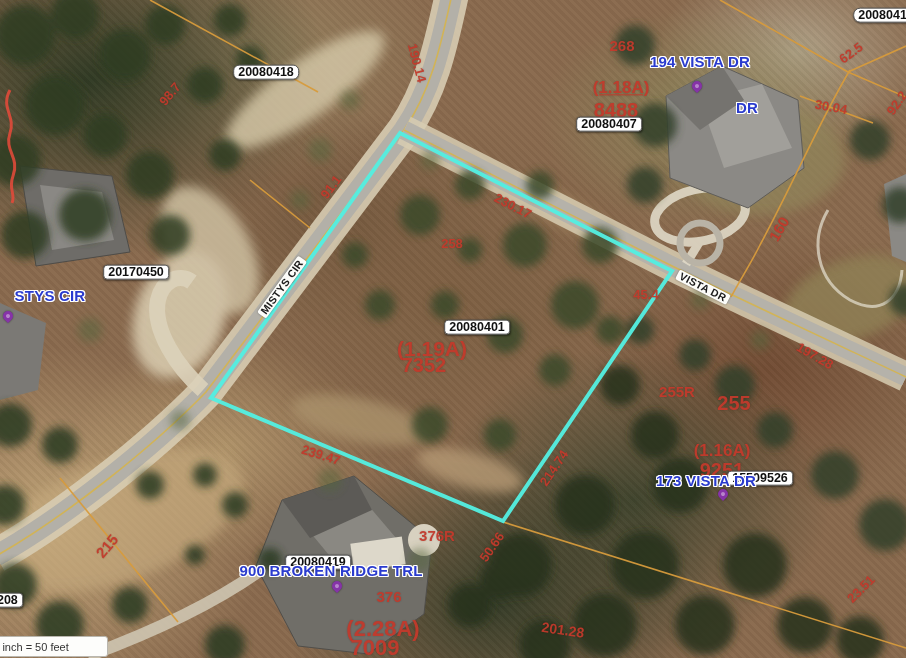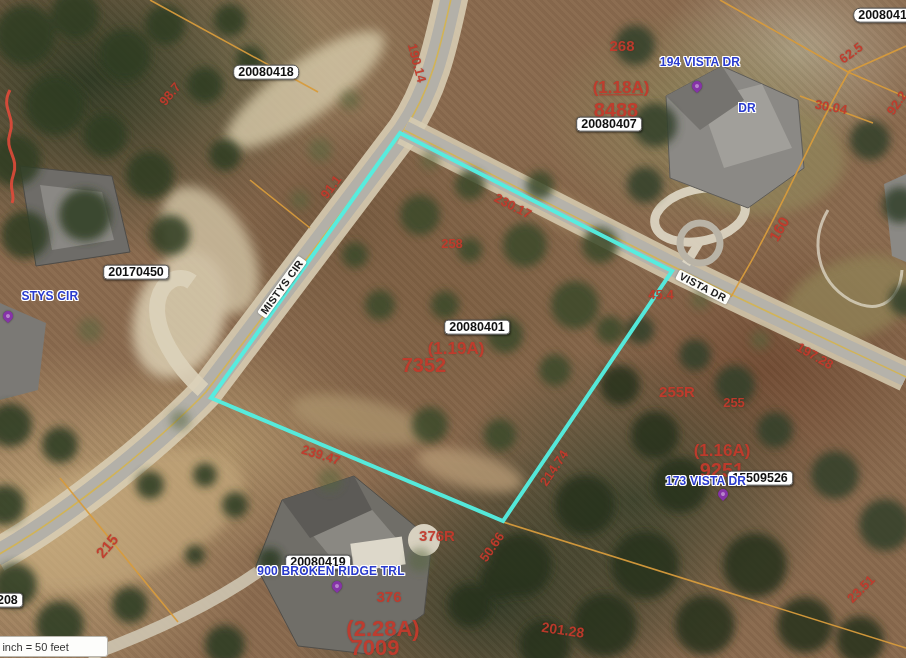--- a/index.html
+++ b/index.html
@@ -22,21 +22,21 @@
     background:repeating-linear-gradient(45deg, rgba(0,0,0,.035) 0 3px, rgba(255,255,255,.02) 3px 6px);}
   svg#overlay{position:absolute;left:0;top:0;z-index:2;}
   #labels{position:absolute;inset:0;z-index:3;}
   .lbl{position:absolute;white-space:nowrap;line-height:1.02;}
   .dim{color:var(--dim-color,#C23A2C);font-weight:700;z-index:3;
        text-shadow:0 0 2px rgba(40,15,8,.25);opacity:.95;}
   .roadlbl{background:#fcfcf9;border-radius:2px;padding:0 3px;font-size:10.5px;font-weight:700;
        color:#1a1a1a;letter-spacing:.4px;box-shadow:0 0 2px rgba(0,0,0,.4);z-index:4;}
   .pbox{background:#fff;border:1px solid #555;border-radius:4px;padding:0 4px;font-size:12.5px;
        font-weight:700;color:#111;box-shadow:0 1px 2px rgba(0,0,0,.45);z-index:5;}
-  .addr{color:var(--addr-color,#2A3BCE);font-size:12px;font-weight:700;letter-spacing:.2px;z-index:6;
+  .addr{color:var(--addr-color,#2A3BCE);font-size:15px;font-weight:700;letter-spacing:.2px;z-index:6;
        text-shadow:-1px 0 #fff,1px 0 #fff,0 -1px #fff,0 1px #fff,-1px -1px #fff,1px 1px #fff,-1px 1px #fff,1px -1px #fff;}
   .pin{position:absolute;width:10px;height:10px;background:var(--pin-color,#8633A8);
        border-radius:50% 50% 50% 0;transform:translate(-50%,-90%) rotate(-45deg);
        box-shadow:0 0 2px rgba(0,0,0,.5);z-index:6;}
   .pin::after{content:"";position:absolute;inset:3px;background:rgba(255,255,255,.4);border-radius:50%;}
   #copyright{position:absolute;left:3px;top:596px;z-index:9;color:#fff;font-size:29px;font-weight:600;
        letter-spacing:1px;text-shadow:0 1px 3px rgba(0,0,0,.6);}
   #scalebar{position:absolute;left:-46px;top:636px;width:152px;height:19px;z-index:9;
        background:#fdfdfb;border:1px solid #b9b6ae;border-radius:3px;display:flex;align-items:center;
        justify-content:center;font-size:11px;color:#333;}
@@ -224,29 +224,29 @@
       <span class="lbl dim" style="left: 621px; top: 88px; font-size: 17px; transform: translate(-50%, -50%) rotate(0deg); text-decoration: underline;">(1.18A)</span>
       <span class="lbl dim" style="left: 616px; top: 110px; font-size: 20px; transform: translate(-50%, -50%) rotate(0deg); text-align: right;">8488</span>
       <span class="lbl dim" style="left: 831px; top: 107px; font-size: 13px; transform: translate(-50%, -50%) rotate(10deg);">30.04</span>
       <span class="lbl dim" style="left: 851px; top: 53px; font-size: 13px; transform: translate(-50%, -50%) rotate(-36deg);">62.5</span>
       <span class="lbl dim" style="left: 897px; top: 103px; font-size: 13px; transform: translate(-50%, -50%) rotate(-55deg);">92.2</span>
       <span class="lbl dim" style="left: 779px; top: 229px; font-size: 15px; transform: translate(-50%, -50%) rotate(-60deg);">160</span>
       <span class="lbl dim" style="left: 291px; top: 277px; font-size: 13px; transform: translate(-50%, -50%) rotate(-54deg);">231.94</span>
       <span class="lbl dim" style="left: 331px; top: 187px; font-size: 13px; transform: translate(-50%, -50%) rotate(-54deg);">91.1</span>
       <span class="lbl dim" style="left: 513px; top: 206px; font-size: 13px; transform: translate(-50%, -50%) rotate(27deg);">230.17</span>
       <span class="lbl dim" style="left: 452px; top: 244px; font-size: 13px; transform: translate(-50%, -50%) rotate(0deg);">258</span>
-      <span class="lbl dim" style="left: 661px; top: 295px; font-size: 13px; transform: translate(-50%, -50%) rotate(0deg);">45.4</span>
-      <span class="lbl dim" style="left: 456px; top: 349px; font-size: 17px; transform: translate(-50%, -50%) rotate(0deg);">(1.19A)</span>
+      <span class="lbl dim" style="left: 646px; top: 295px; font-size: 13px; transform: translate(-50%, -50%) rotate(0deg);">45.4</span>
+      <span class="lbl dim" style="left: 432px; top: 349px; font-size: 21px; transform: translate(-50%, -50%) rotate(0deg);">(1.19A)</span>
       <span class="lbl dim" style="left: 424px; top: 365px; font-size: 20px; transform: translate(-50%, -50%) rotate(0deg);">7352</span>
       <span class="lbl dim" style="left: 554px; top: 468px; font-size: 13px; transform: translate(-50%, -50%) rotate(-56deg);">214.74</span>
       <span class="lbl dim" style="left: 321px; top: 455px; font-size: 13px; transform: translate(-50%, -50%) rotate(17deg);">239.47</span>
       <span class="lbl dim" style="left: 437px; top: 536px; font-size: 15px; transform: translate(-50%, -50%) rotate(0deg);">376R</span>
       <span class="lbl dim" style="left: 492px; top: 547px; font-size: 13px; transform: translate(-50%, -50%) rotate(-55deg);">50.66</span>
       <span class="lbl dim" style="left: 677px; top: 392px; font-size: 15px; transform: translate(-50%, -50%) rotate(0deg);">255R</span>
-      <span class="lbl dim" style="left: 734px; top: 403px; font-size: 13px; transform: translate(-50%, -50%) rotate(0deg);">255</span>
+      <span class="lbl dim" style="left: 734px; top: 403px; font-size: 20px; transform: translate(-50%, -50%) rotate(0deg);">255</span>
       <span class="lbl dim" style="left: 722px; top: 451px; font-size: 17px; transform: translate(-50%, -50%) rotate(0deg);">(1.16A)</span>
       <span class="lbl dim" style="left: 722px; top: 470px; font-size: 20px; transform: translate(-50%, -50%) rotate(0deg);">9251</span>
       <span class="lbl dim" style="left: 815px; top: 356px; font-size: 13px; transform: translate(-50%, -50%) rotate(30deg);">197.28</span>
       <span class="lbl dim" style="left: 389px; top: 597px; font-size: 15px; transform: translate(-50%, -50%) rotate(0deg);">376</span>
       <span class="lbl dim" style="left: 383px; top: 629px; font-size: 22px; transform: translate(-50%, -50%) rotate(0deg);">(2.28A)</span>
       <span class="lbl dim" style="left: 375px; top: 648px; font-size: 22px; transform: translate(-50%, -50%) rotate(0deg);">7009</span>
       <span class="lbl dim" style="left: 563px; top: 630px; font-size: 14px; transform: translate(-50%, -50%) rotate(8deg);">201.28</span>
       <span class="lbl dim" style="left: 861px; top: 589px; font-size: 13px; transform: translate(-50%, -50%) rotate(-45deg);">23.51</span>
       <span class="lbl dim" style="left: 107px; top: 546px; font-size: 15px; transform: translate(-50%, -50%) rotate(-50deg);">215</span>
       <span class="lbl roadlbl" style="left: 703px; top: 287px; transform: translate(-50%, -50%) rotate(27deg);">VISTA DR</span>

